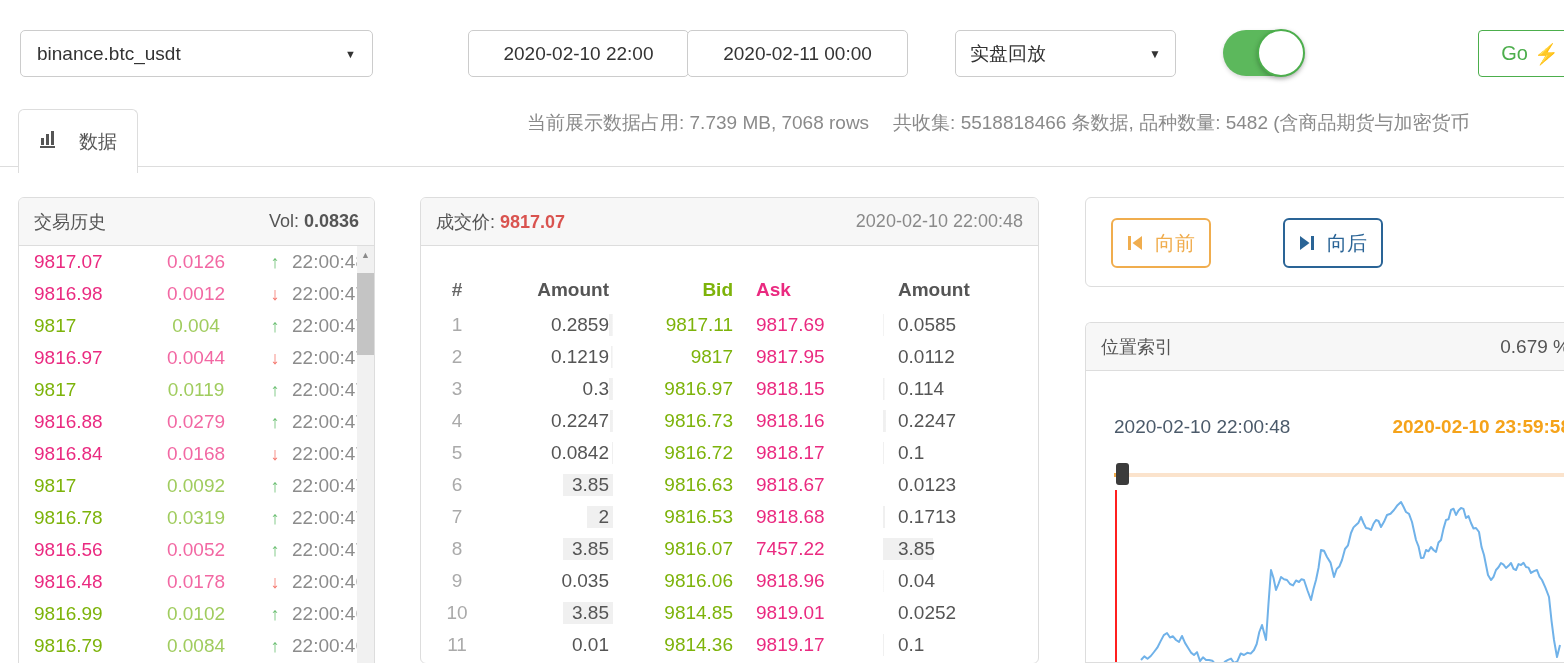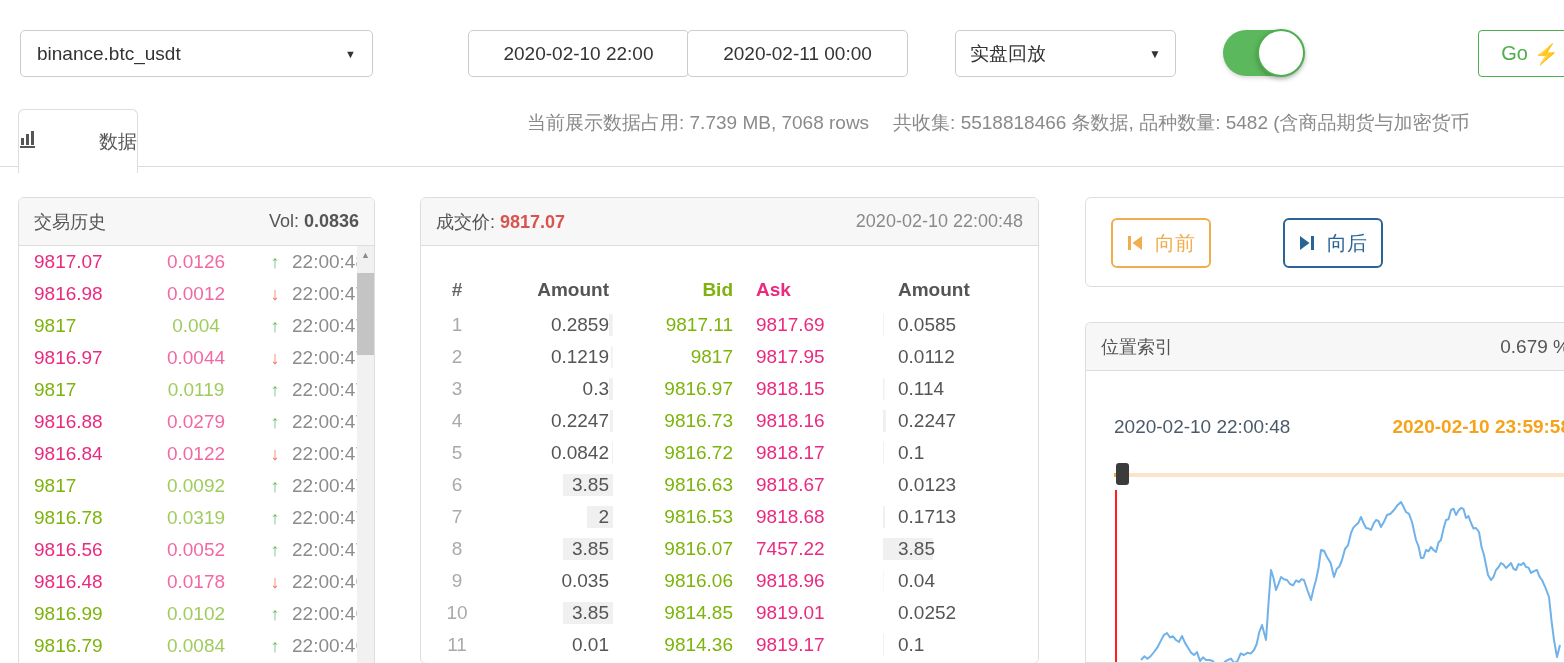--- a/index.html
+++ b/index.html
@@ -23,21 +23,21 @@
     background:#fff; border:2px solid #4cae4c; box-shadow:0 2px 5px rgba(0,0,0,.25); }
   .go-btn { left:1478px; top:30px; width:104px; height:47px; border:1px solid #4cae4c;
     border-radius:4px; background:#fff; display:flex; align-items:center; justify-content:center;
     gap:6px; font-size:20px; color:#4cae4c; cursor:pointer; }
   .bolt { color:#8bc34a; font-size:20px; }
 
   
   .tab-divider { left:0; top:166px; width:1564px; height:1px; background:#ddd; }
   .tab { left:18px; top:109px; width:120px; height:64px; background:#fff; z-index:2;
     border:1px solid #ddd; border-bottom:none; border-radius:6px 6px 0 0;
-    display:flex; align-items:center; justify-content:space-between; gap:20px;
+    display:flex; align-items:center; justify-content:center; gap:20px;
     font-size:19px; color:#555; cursor:pointer; }
   .stats { left:527px; top:110px; width:1037px; font-size:19px; color:#8a8a8a;
     white-space:nowrap; display:flex; gap:24px; overflow:hidden; }
 
   
   .panel { border:1px solid #ddd; border-radius:6px; background:#fff; overflow:hidden; }
   .panel-hd { height:48px; background:#f7f7f7; border-bottom:1px solid #ddd;
     display:flex; align-items:center; justify-content:space-between;
     padding:0 15px; font-size:18px; color:#555; }
 
@@ -180,21 +180,21 @@
         <span class="t-time">22:00:47</span>
       </div>
       <div class="trade-row c-pink">
         <span class="t-price">9816.88</span>
         <span class="t-amt">0.0279</span>
         <span class="t-arrow a-up">↑</span>
         <span class="t-time">22:00:47</span>
       </div>
       <div class="trade-row c-pink">
         <span class="t-price">9816.84</span>
-        <span class="t-amt">0.0122</span>
+        <span class="t-amt">0.0168</span>
         <span class="t-arrow a-down">↓</span>
         <span class="t-time">22:00:47</span>
       </div>
       <div class="trade-row c-green">
         <span class="t-price">9817</span>
         <span class="t-amt">0.0092</span>
         <span class="t-arrow a-up">↑</span>
         <span class="t-time">22:00:47</span>
       </div>
       <div class="trade-row c-green">

